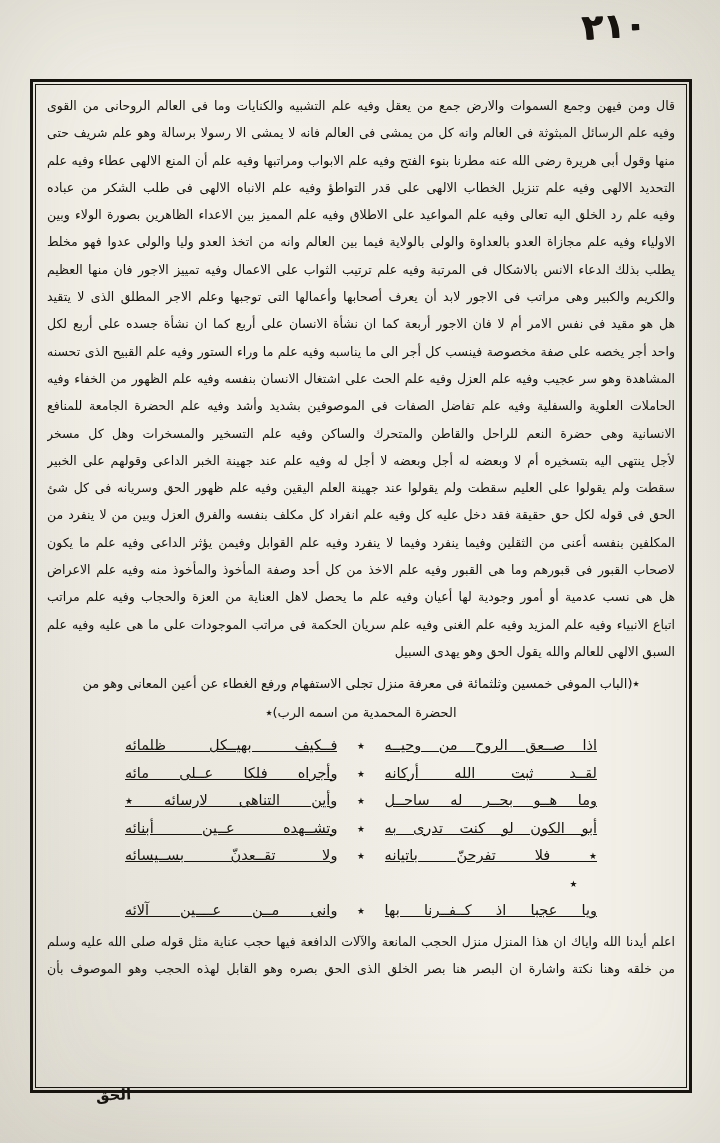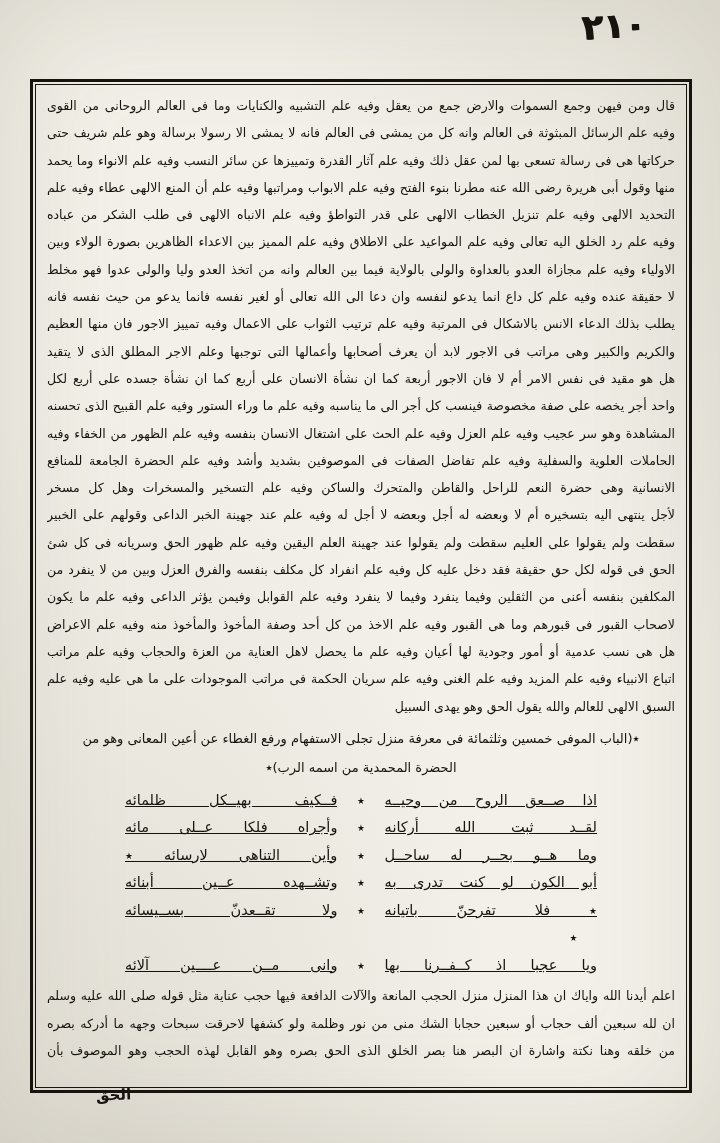--- a/index.html
+++ b/index.html
@@ -70,26 +70,24 @@
 <div class="page" dir="rtl" lang="ar">
 
   <div class="pagenum">٢١٠</div>
 
   <div class="frame">
     <div class="frame-inner">
 
       <div>
         <div class="tl">قال ومن فيهن وجمع السموات والارض جمع من يعقل وفيه علم التشبيه والكنايات وما فى العالم الروحانى من القوى</div>
         <div class="tl">وفيه علم الرسائل المبثوثة فى العالم وانه كل من يمشى فى العالم فانه لا يمشى الا رسولا برسالة وهو علم شريف حتى الدودة فى</div>
-        <div class="tl">حركاتها هى فى رسالة تسعى بها لمن عقل ذلك وفيه علم آثار القدرة وتمييزها عن سائر النسب وفيه علم الانواء وما يحمد</div>
         <div class="tl">منها وقول أبى هريرة رضى الله عنه مطرنا بنوء الفتح وفيه علم الابواب ومراتبها وفيه علم أن المنع الالهى عطاء وفيه علم</div>
         <div class="tl">التحديد الالهى وفيه علم تنزيل الخطاب الالهى على قدر التواطؤ وفيه علم الانباه الالهى فى طلب الشكر من عباده</div>
         <div class="tl">وفيه علم رد الخلق اليه تعالى وفيه علم المواعيد على الاطلاق وفيه علم المميز بين الاعداء الظاهرين بصورة الولاء وبين</div>
         <div class="tl">الاولياء وفيه علم مجازاة العدو بالعداوة والولى بالولاية فيما بين العالم وانه من اتخذ العدو وليا والولى عدوا فهو مخلط</div>
-        <div class="tl">لا حقيقة عنده وفيه علم كل داع انما يدعو لنفسه وان دعا الى الله تعالى أو لغير نفسه فانما يدعو من حيث نفسه فانه</div>
         <div class="tl">يطلب بذلك الدعاء الانس بالاشكال فى المرتبة وفيه علم ترتيب الثواب على الاعمال وفيه تمييز الاجور فان منها العظيم</div>
         <div class="tl">والكريم والكبير وهى مراتب فى الاجور لابد أن يعرف أصحابها وأعمالها التى توجبها وعلم الاجر المطلق الذى لا يتقيد</div>
         <div class="tl">هل هو مقيد فى نفس الامر أم لا فان الاجور أربعة كما ان نشأة الانسان على أربع كما ان نشأة جسده على أربع لكل</div>
         <div class="tl">واحد أجر يخصه على صفة مخصوصة فينسب كل أجر الى ما يناسبه وفيه علم ما وراء الستور وفيه علم القبيح الذى تحسنه</div>
         <div class="tl">المشاهدة وهو سر عجيب وفيه علم العزل وفيه علم الحث على اشتغال الانسان بنفسه وفيه علم الظهور من الخفاء وفيه علم</div>
         <div class="tl">الحاملات العلوية والسفلية وفيه علم تفاضل الصفات فى الموصوفين بشديد وأشد وفيه علم الحضرة الجامعة للمنافع</div>
         <div class="tl">الانسانية وهى حضرة النعم للراحل والقاطن والمتحرك والساكن وفيه علم التسخير والمسخرات وهل كل مسخر</div>
         <div class="tl">لأجل ينتهى اليه بتسخيره أم لا وبعضه له أجل وبعضه لا أجل له وفيه علم عند جهينة الخبر الداعى وقولهم على الخبير</div>
         <div class="tl">سقطت ولم يقولوا على العليم سقطت ولم يقولوا عند جهينة العلم اليقين وفيه علم ظهور الحق وسريانه فى كل شئ وتقسيمات</div>
         <div class="tl">الحق فى قوله لكل حق حقيقة فقد دخل عليه كل وفيه علم انفراد كل مكلف بنفسه والفرق العزل وبين من لا ينفرد من</div>
@@ -136,21 +134,20 @@
         </div>
         <div class="verse">
           <span class="hemi r">ويا عجبا اذ كــفــرنا بها</span>
           <span class="star">٭</span>
           <span class="hemi l">وانى مــن عــــين آلائه</span>
         </div>
       </div>
 
       <div class="closing">
         <div class="tl">اعلم أيدنا الله واياك ان هذا المنزل منزل الحجب المانعة والآلات الدافعة فيها حجب عناية مثل قوله صلى الله عليه وسلم</div>
-        <div class="tl">ان لله سبعين ألف حجاب أو سبعين حجابا الشك منى من نور وظلمة ولو كشفها لاحرقت سبحات وجهه ما أدركه بصره</div>
         <div class="tl">من خلقه وهنا نكتة واشارة ان البصر هنا بصر الخلق الذى الحق بصره وهو القابل لهذه الحجب وهو الموصوف بأن</div>
       </div>
 
     </div>
   </div>
 
   <div class="catchword">الحق</div>
 
 </div>
 

